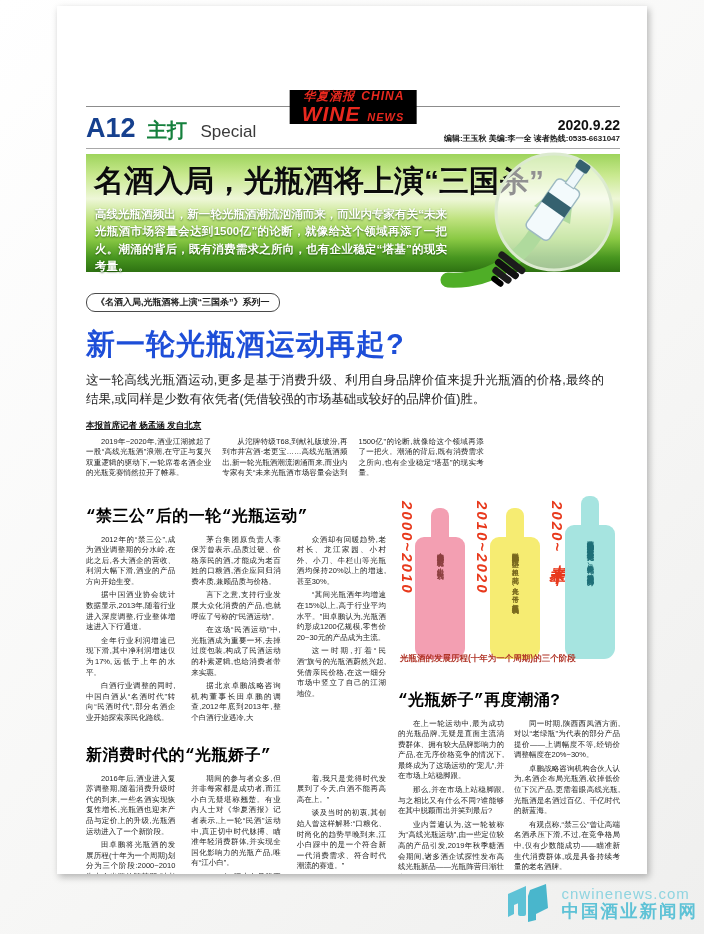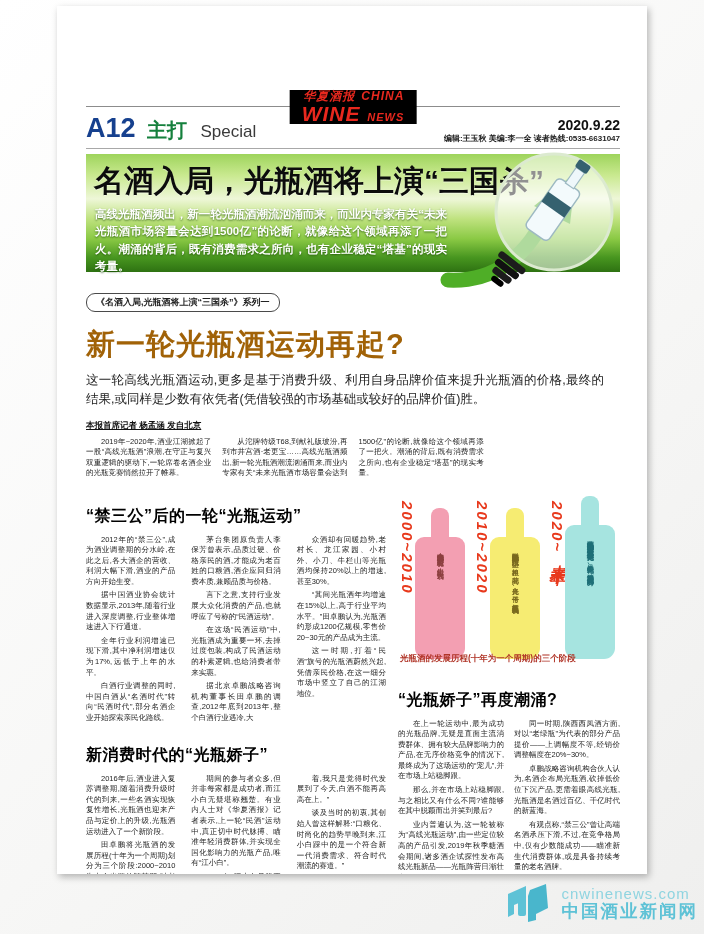--- a/index.html
+++ b/index.html
@@ -48,31 +48,31 @@
     position:absolute;left:9px;top:52px;width:352px;
     font-size:11.5px;font-weight:bold;color:#ffffff;line-height:1.5;text-align:justify;
     text-shadow:0 1px 2px rgba(20,70,0,.75);
   }
   .bulb{position:absolute;right:-10px;top:-34px;width:200px;height:178px;pointer-events:none;}
   
   .series-pill{
     display:inline-block;margin-top:21px;border:1px solid #4a4a4a;border-radius:9px;
     padding:2px 9px;font-size:9px;font-weight:bold;color:#222;
   }
-  h1.title{margin:13px 0 6px;font-size:29px;font-weight:900;color:#a16207;letter-spacing:1px;}
+  h1.title{margin:13px 0 6px;font-size:29px;font-weight:900;color:#1d4ed8;letter-spacing:1px;}
   .standfirst{margin:0;font-size:12.5px;line-height:1.5;color:#222;width:97%;text-align:justify;}
   .byline{margin:11px 0 5px;font-size:8.5px;font-weight:bold;color:#111;text-decoration:underline;}
   
   .intro{column-count:4;column-gap:11px;column-fill:auto;height:50px;overflow:hidden;margin-top:4px;}
   p.para{margin:0 0 3px;text-indent:15px;font-size:7.5px;line-height:10.6px;
     text-align:justify;color:#1d1d1d;}
   .main-row{display:flex;gap:12px;margin-top:10px;}
   .left-half{width:300px;flex:0 0 300px;}
   .right-half{flex:1;min-width:0;}
-  h2.sec{margin:9px 0 8px;font-size:16px;font-weight:900;color:#000;letter-spacing:.5px;}
+  h2.sec{margin:9px 0 8px;font-size:16px;font-weight:900;color:#000;letter-spacing:.5px;font-family:Liberation Mono, monospace;}
   h2.sec.mt{margin-top:18px;}
   .cols3{display:flex;gap:16px;}
   .cols2{display:flex;gap:10px;}
   .ncol{flex:1;min-width:0;}
   
   .graphic{position:relative;height:180px;display:flex;gap:3px;align-items:flex-start;padding-top:4px;}
   .bgroup{display:flex;flex:1;min-width:0;}
   .byears{
     writing-mode:vertical-rl;text-orientation:mixed;
     font-weight:900;font-style:italic;font-size:15px;letter-spacing:2px;

